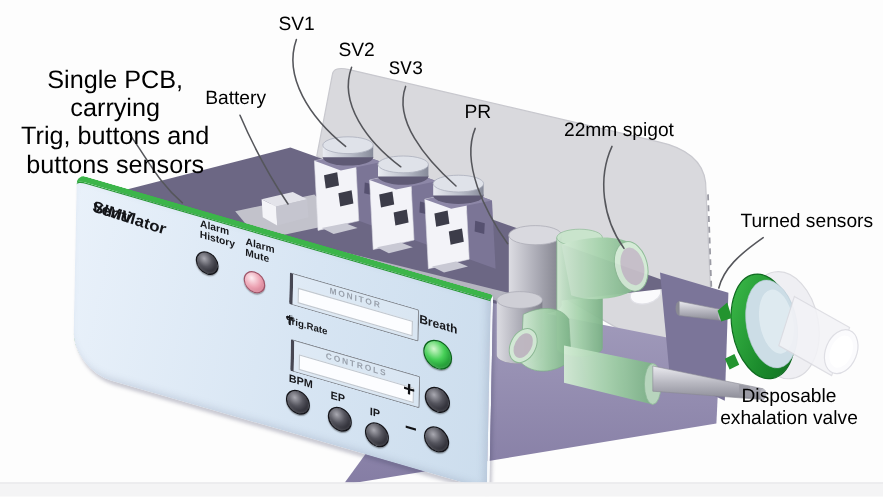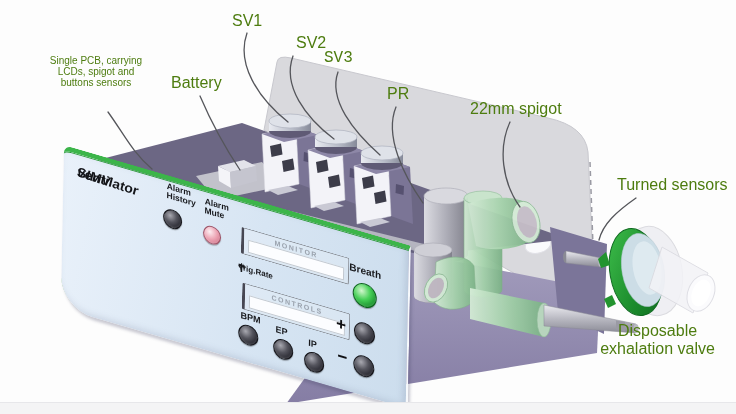--- a/index.html
+++ b/index.html
@@ -1,19 +1,19 @@
 <!DOCTYPE html>
 <html><head>
 <meta charset="utf-8">
 <style>
   html,body{margin:0;padding:0;}
   #stage{position:relative;width:736px;height:414px;background:#fdfdfd;overflow:hidden;
          font-family:"Liberation Sans",sans-serif;}
   
-  .dlabel{position:absolute;font-size:16px;color:#4d7c0f;line-height:1.12;white-space:nowrap;}
+  .dlabel{position:absolute;font-size:16px;color:#000000;line-height:1.12;white-space:nowrap;}
   .dlabel.center{text-align:center;white-space:normal;}
   
   .panel{position:absolute;left:0;top:0;width:345px;height:158px;
          transform:matrix(1,0.29,-0.02,1,64,145);transform-origin:0 0;
          background:linear-gradient(100deg,#e9f1fa 0%,#d7e5f3 55%,#ccdded 100%);
          border-top:5px solid #3cb54a;border-right:2px solid #f6f9fc;
          border-radius:8px 3px 5px 32px;
          box-shadow:inset 0 1px 0 #2a9a37, inset -3px -2px 6px rgba(120,130,160,.25),
                     2px 3px 3px rgba(70,70,100,.28);}
   .panel *{position:absolute;}
@@ -243,28 +243,28 @@
 
     <div class="psmall" style="left:270px;top:28px;width:64px;font-size:10px;">Breath</div>
     <div class="rbtn green" style="left:290px;top:46px;width:22px;height:22px;"></div>
 
     <div class="sign" style="left:274px;top:84px;">+</div>
     <div class="rbtn" style="left:292px;top:85px;width:19px;height:19px;"></div>
     <div class="sign" style="left:276px;top:116px;">−</div>
     <div class="rbtn" style="left:292px;top:118px;width:19px;height:19px;"></div>
   </div>
 
-  <div class="dlabel center" style="left:8px;top:55px;width:176px;font-size:10px;">
+  <div class="dlabel center" style="left:8px;top:55px;width:176px;font-size:21px;">
     <div>Single PCB, carrying</div>
-    <div>LCDs, spigot and</div>
+    <div>Trig, buttons and</div>
     <div>buttons sensors</div>
   </div>
   <div class="dlabel" style="left:171px;top:74px;">Battery</div>
   <div class="dlabel" style="left:232px;top:12px;">SV1</div>
-  <div class="dlabel" style="left:296px;top:34px;">SV2</div>
+  <div class="dlabel" style="left:282px;top:34px;">SV2</div>
   <div class="dlabel" style="left:324px;top:50px;font-family:Liberation Mono, monospace;">SV3</div>
   <div class="dlabel" style="left:387px;top:85px;">PR</div>
   <div class="dlabel" style="left:470px;top:100px;">22mm spigot</div>
   <div class="dlabel" style="left:617px;top:176px;">Turned sensors</div>
   <div class="dlabel center" style="left:570px;top:322px;width:175px;">
     <div>Disposable</div>
     <div>exhalation valve</div>
   </div>
 
   <div class="bottom-strip"></div>

